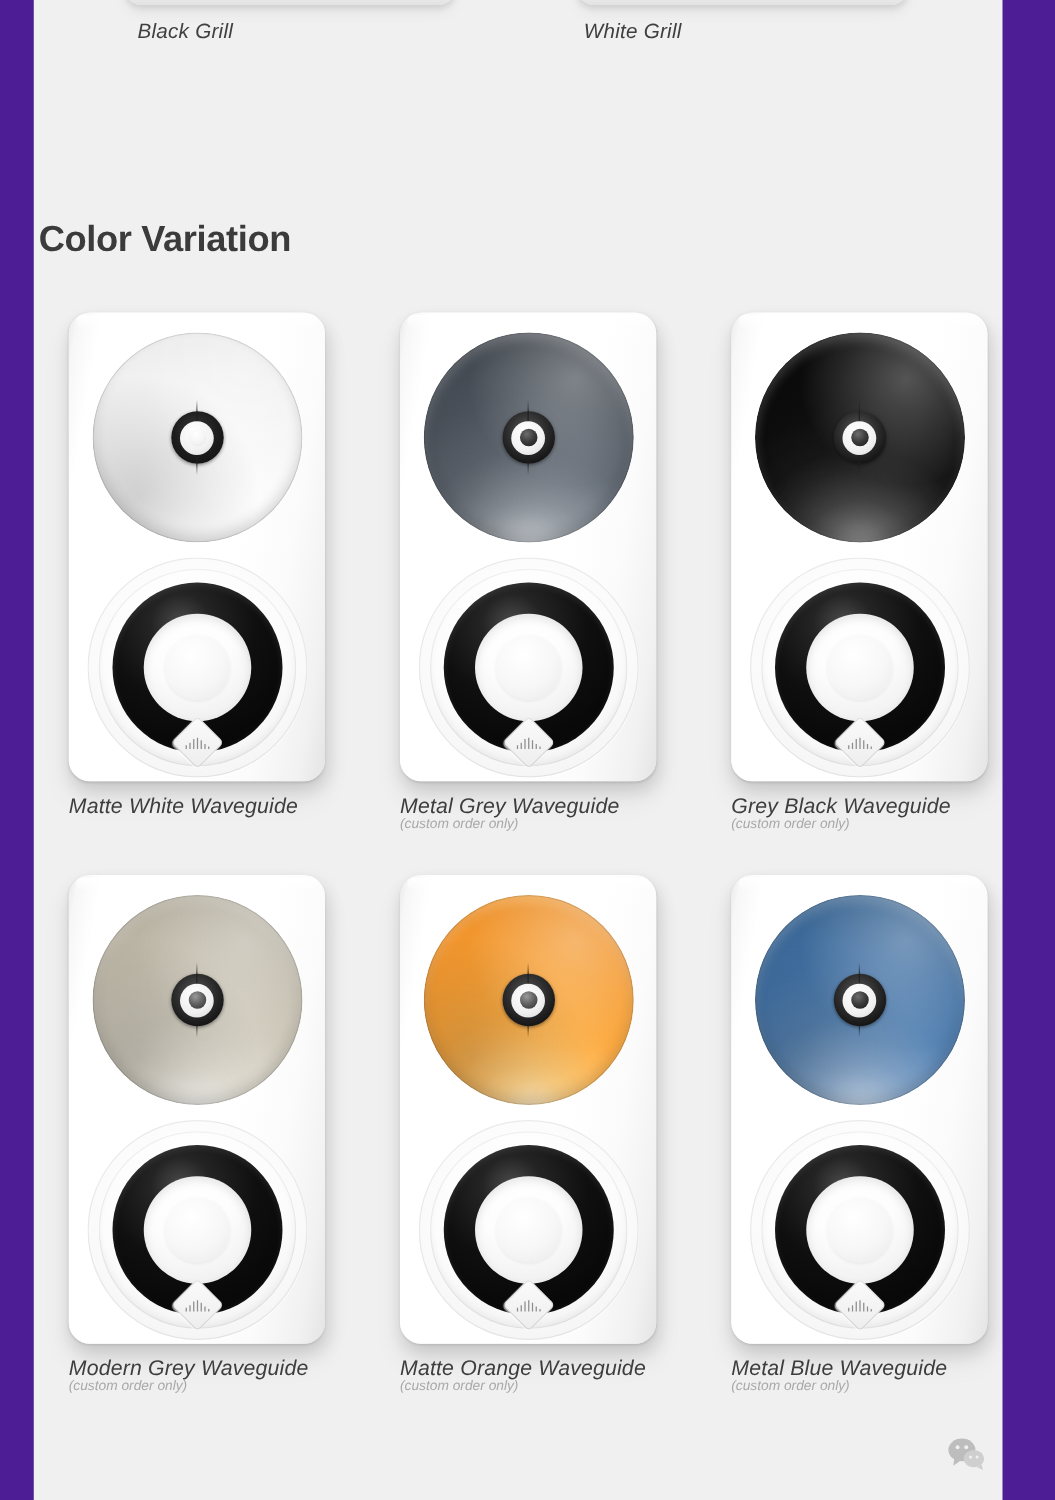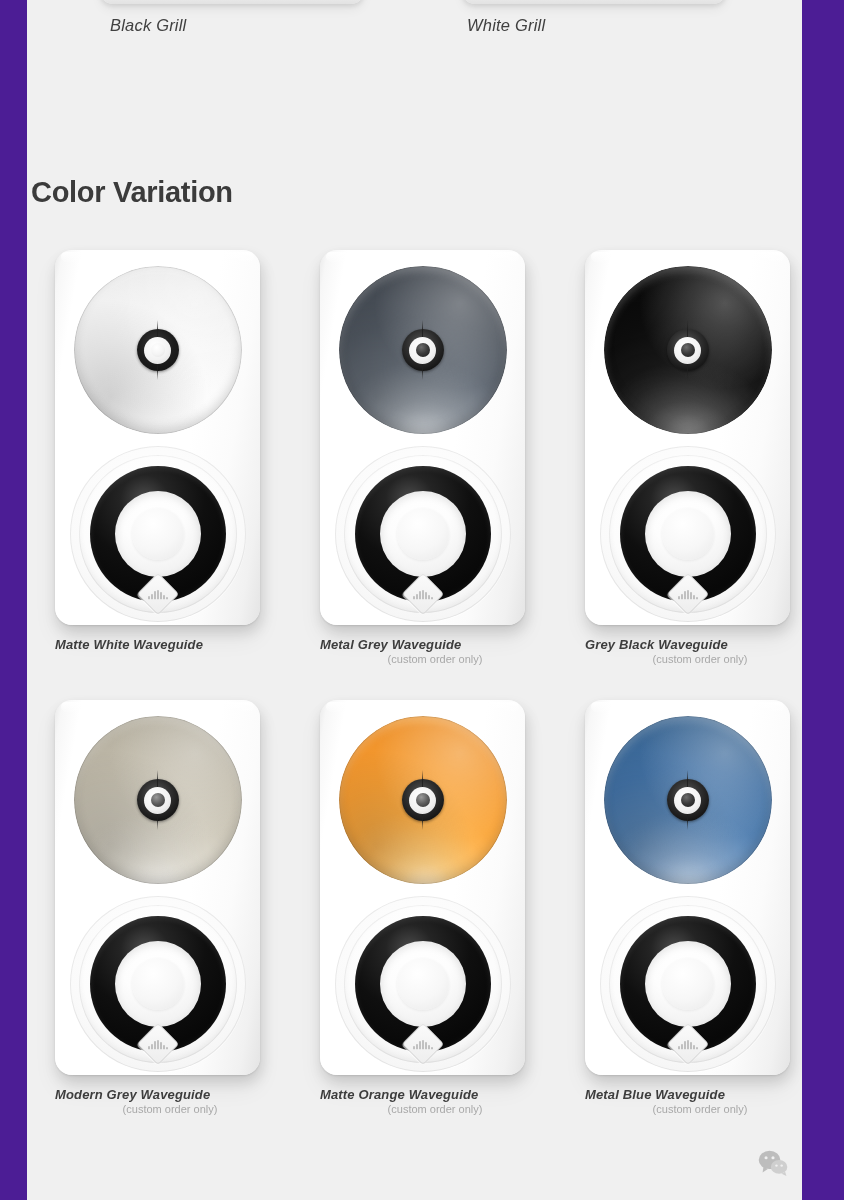--- a/index.html
+++ b/index.html
@@ -281,34 +281,34 @@
   .badge-mark i:nth-child(7){ left:17.5px; height:2px; }
 
   
   .cap {
     position:absolute;
     top: 388px;
     left: 18px;
     width: 230px;
   }
   .cap-name {
-    font-size: 13px;
+    font-size: 17px;
     font-style: italic;
-    font-weight: bold;
+    font-weight: normal;
     color: #3d3d3d;
     letter-spacing: 0.15px;
     line-height: 14px;
     white-space: nowrap;
   }
   .cap-note {
     font-size: 11px;
+    font-style: italic;
     color: #a8a8a8;
     line-height: 14px;
     white-space: nowrap;
-    text-align: center;
   }
 
   
   #footer {
     position:absolute;
     right: 14px;
     bottom: 24px;
     display:flex;
     align-items:center;
     gap: 9px;

